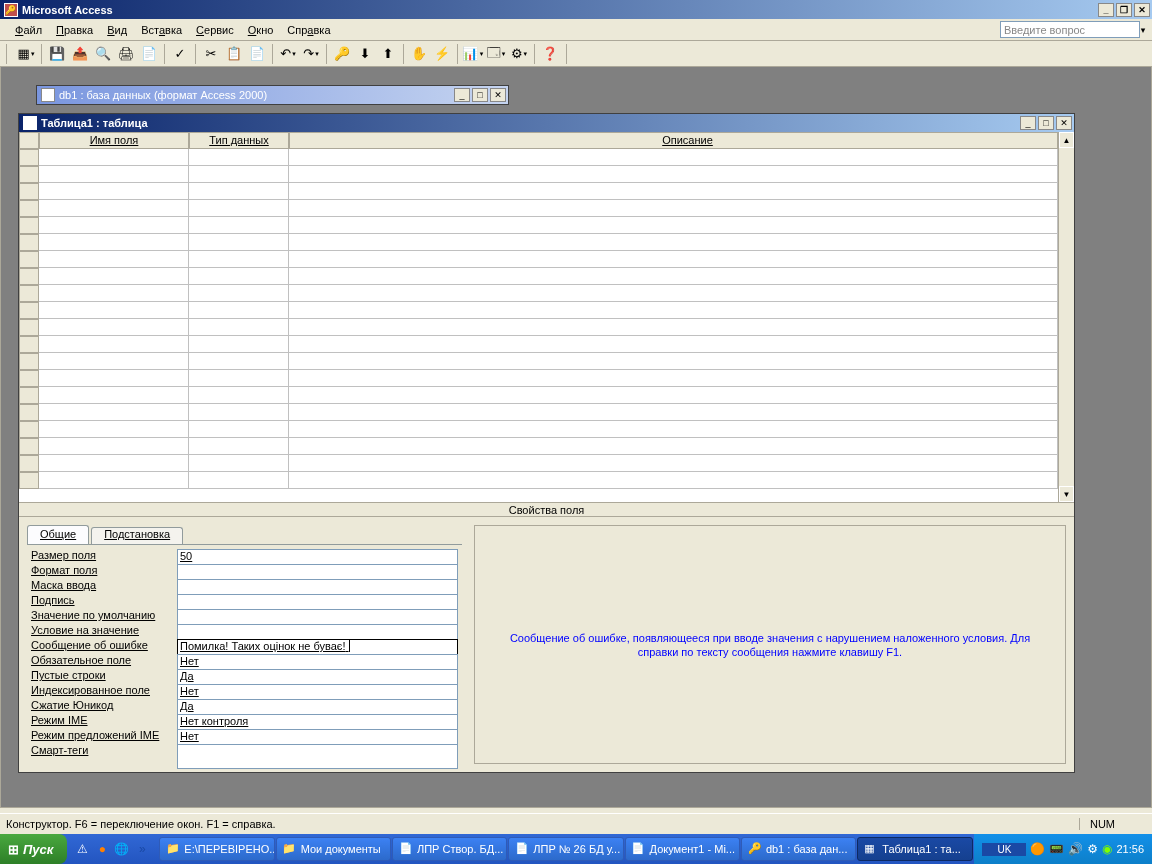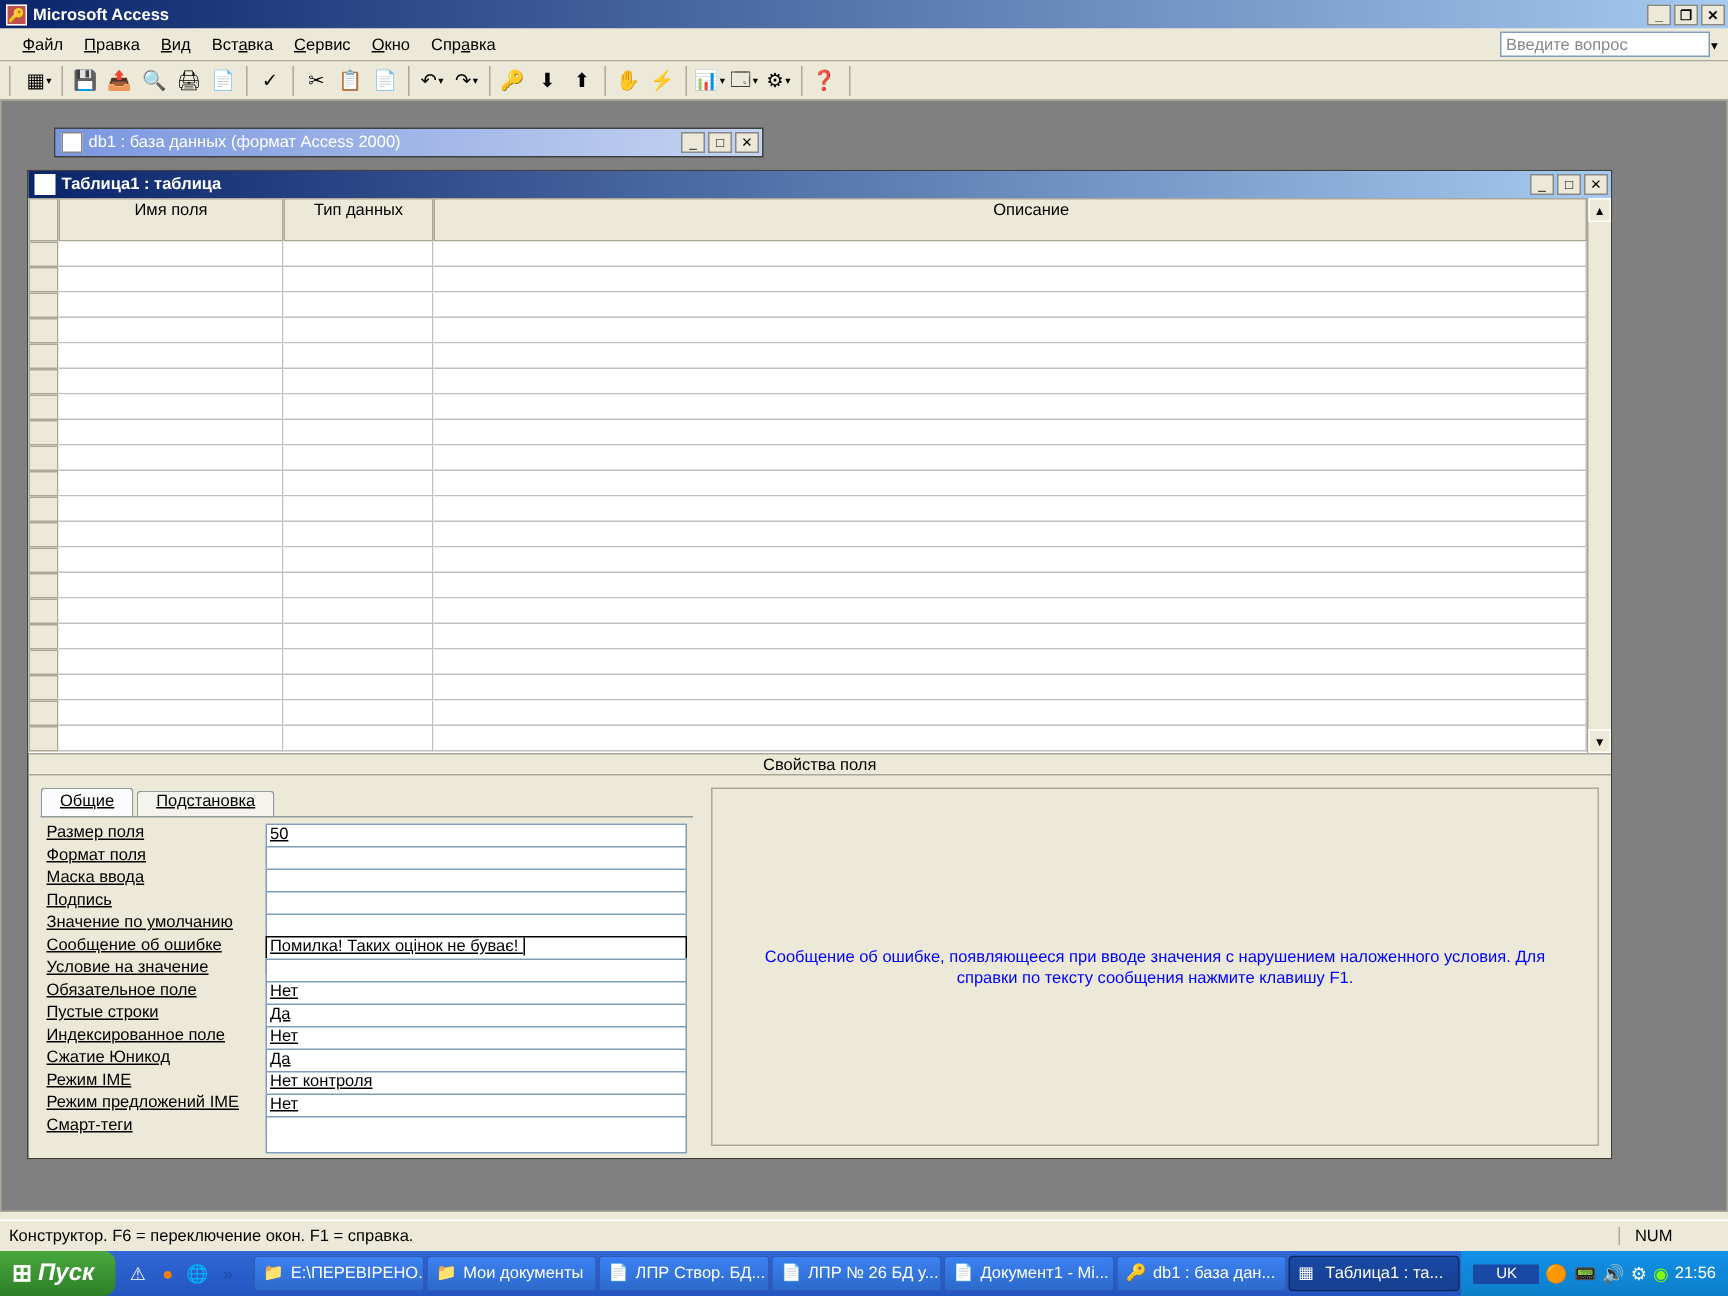--- a/index.html
+++ b/index.html
@@ -46,21 +46,21 @@
 .designwin .hdr .hbtn { width:16px; height:14px; background:#ece9d8; border:1px solid #888; margin-left:2px; color:#000; font-size:9px; display:flex; align-items:center; justify-content:center; font-weight:normal;}
 .designwin .hdr .hbtn:last-child { margin-right:2px;}
 
 
 .gridarea { height: 370px; display:flex; flex-shrink:0;}
 .gridarea .grid { flex:1; background:#fff; overflow:hidden; border-right:none;}
 .gridarea .vscroll { width:16px; background:#ece9d8; border-left:1px solid #aca899; display:flex; flex-direction:column;}
 .gridarea .vscroll .arr { height:16px; background:#ece9d8; border:1px solid #fff; font-size:8px; display:flex; align-items:center; justify-content:center;}
 .gridarea .vscroll .track { flex:1; }
 
-.grid .ghdr { display:flex; height:29px; }
+.grid .ghdr { display:flex; height:17px;text-decoration:underline; }
 .grid .ghdr .gh { border:1px solid #aca899; background:#ece9d8; text-align:center; line-height:15px; font-size:11px;}
 .grid .ghdr .rowsel { width:20px; }
 .grid .ghdr .c1 { width:150px; }
 .grid .ghdr .c2 { width:100px; }
 .grid .ghdr .c3 { flex:1;padding-left:28px; }
 
 .grid .grow { display:flex; height:17px; }
 .grid .grow .rowsel { width:20px; background:#ece9d8; border:1px solid #aca899;}
 .grid .grow .gc { border-right:1px solid #c0c0c0; border-bottom:1px solid #c0c0c0; background:#fff; padding:0 2px; line-height:16px;}
 .grid .grow .c1 { width:150px; }
@@ -84,21 +84,21 @@
 .propright { flex:1; margin-left:12px; border:1px solid #aca899; background:#ece9d8; display:flex; align-items:center; justify-content:center; padding:20px;}
 .propright .help { color:#0000ff; font-size:11px; text-align:center; line-height:14px;}
 
 
 .statusbar { position:absolute; bottom:30px; left:0; right:0; height:21px; background:#ece9d8; border-top:1px solid #fff; display:flex; align-items:center; padding:0 6px; font-size:11px;}
 .statusbar .spacer { flex:1;}
 .statusbar .cell { border-left:1px solid #aca899; padding:0 10px;}
 
 
 .taskbar { position:absolute; bottom:0; left:0; right:0; height:30px; background:linear-gradient(to bottom,#3168d5,#2355c0); display:flex; align-items:center;}
-.taskbar .start { height:30px; background:linear-gradient(to bottom,#49a83f,#2d7f27); color:#fff; font-weight:bold; font-style:italic; padding:0 14px 0 8px; display:flex; align-items:center; font-size:16px; border-radius:0 8px 8px 0;}
+.taskbar .start { height:30px; background:linear-gradient(to bottom,#49a83f,#2d7f27); color:#fff; font-weight:bold; font-style:italic; padding:0 14px 0 8px; display:flex; align-items:center; font-size:13px; border-radius:0 8px 8px 0;}
 .taskbar .start::before { content:"⊞"; margin-right:4px; font-style:normal;}
 .taskbar .ql { display:flex; align-items:center; gap:2px; padding:0 6px;}
 .taskbar .ql .q { width:18px; height:20px; display:flex; align-items:center; justify-content:center; font-size:12px; color:#fff;}
 .taskbar .tasks { flex:1; display:flex; gap:1px; overflow:hidden; padding:0 2px;}
 .taskbar .task { height:24px; background:linear-gradient(to bottom,#3c81f3,#2c6acb); border:1px solid #2f5bb7; color:#fff; font-size:11px; padding:0 6px; display:flex; align-items:center; border-radius:3px; min-width:0; flex:1; max-width:160px; white-space:nowrap; overflow:hidden;}
 .taskbar .task.active { background:linear-gradient(to bottom,#1a49a5,#15408f); border:1px solid #0d2a63;}
 .taskbar .task .ti { width:14px; height:14px; margin-right:4px; flex-shrink:0; display:inline-block;}
 .taskbar .tray { background:linear-gradient(to bottom,#1290e9,#0d7fc9); height:30px; display:flex; align-items:center; padding:0 8px; color:#fff; font-size:11px; gap:4px;}
 .taskbar .tray .ti { font-size:12px;}
 </style>
@@ -346,26 +346,26 @@
             </div>
             <div class="prow">
               <div class="plabel">Подпись</div>
               <div class="pval"></div>
             </div>
             <div class="prow">
               <div class="plabel">Значение по умолчанию</div>
               <div class="pval"></div>
             </div>
             <div class="prow">
+              <div class="plabel">Условие на значение</div>
+              <div class="pval"></div>
+            </div>
+            <div class="prow">
               <div class="plabel">Сообщение об ошибке</div>
               <div class="pval" style="border-color: rgb(0, 0, 0);">Помилка! Таких оцінок не буває!<span style="border-right:1px solid #000;">&nbsp;</span></div>
-            </div>
-            <div class="prow">
-              <div class="plabel">Условие на значение</div>
-              <div class="pval"></div>
             </div>
             <div class="prow">
               <div class="plabel">Обязательное поле</div>
               <div class="pval">Нет</div>
             </div>
             <div class="prow">
               <div class="plabel">Пустые строки</div>
               <div class="pval">Да</div>
             </div>
             <div class="prow">

